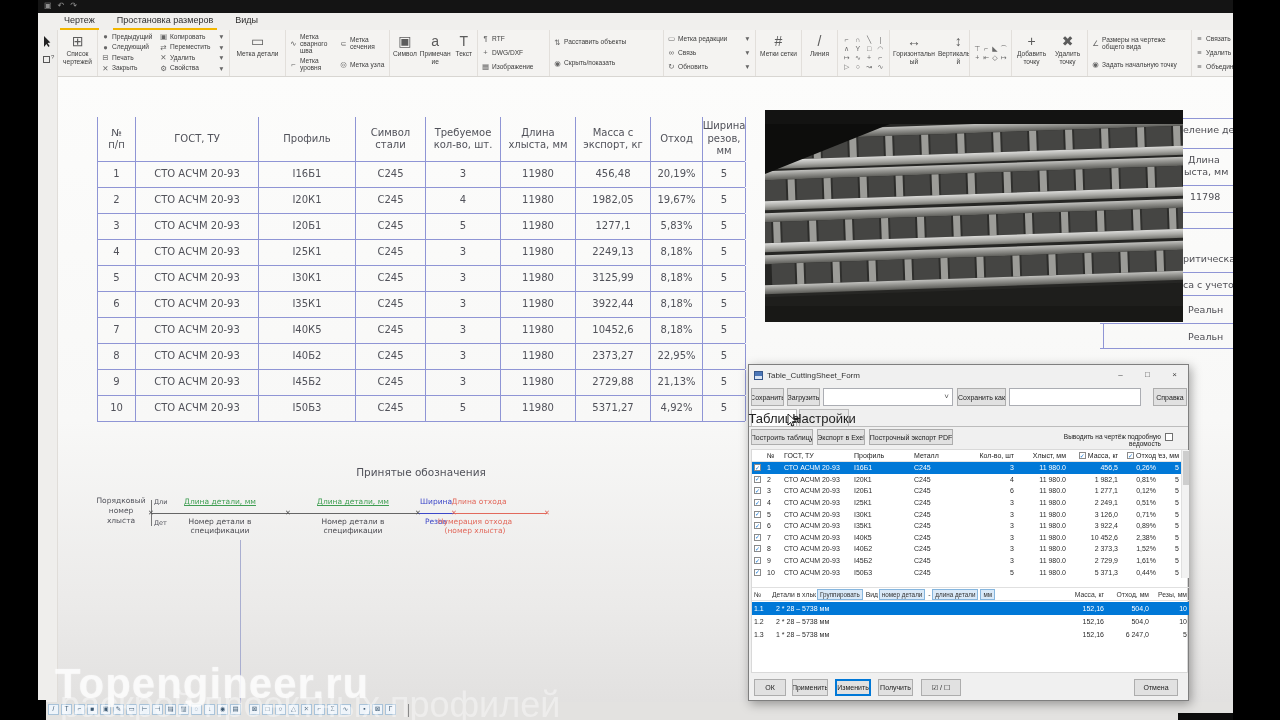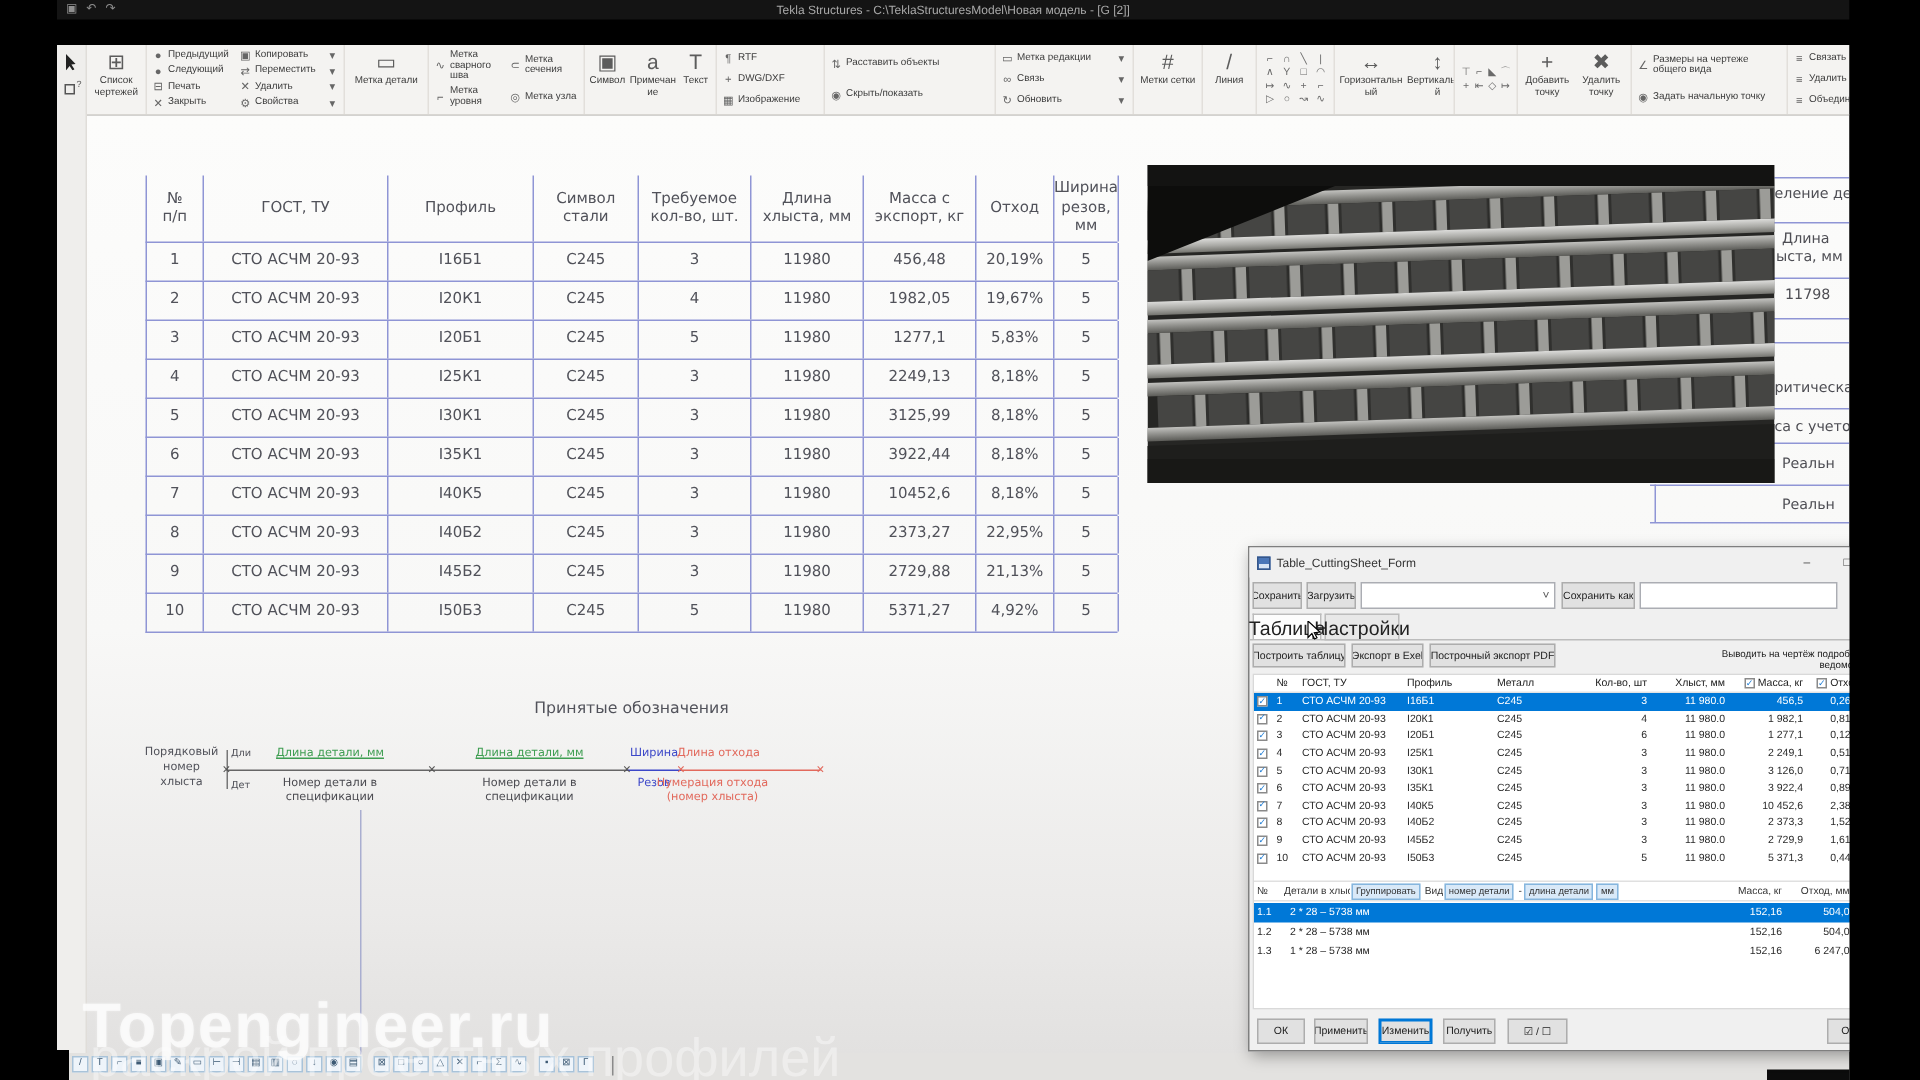--- a/index.html
+++ b/index.html
@@ -105,21 +105,21 @@
   #bottombar { position:absolute; left:38px; top:702px; width:1195px; height:18px; background:#e3e2e0; }
   #bb-groups { position:absolute; left:10px; top:2px; display:flex; gap:8px; }
   .bbgrp { display:flex; gap:2px; }
   .bbtn { width:11px; height:11px; background:#eef4fa; border:1px solid #a9c3d9; font-size:6.5px;
           color:#3d5a74; display:flex; align-items:center; justify-content:center; line-height:1; }
   #bb-div { width:1px; height:13px; background:#8a8a8a; margin-left:4px; }
   #blk-bl { position:absolute; left:38px; top:700px; width:8px; height:20px; background:#000; z-index:20; }
   #blk-br { position:absolute; left:1178px; top:713px; width:55px; height:7px; background:#0c0c0c; z-index:20; }
 
   
-  #dlg { position:absolute; left:832px; top:364px; width:441px; height:337px; z-index:40;
+  #dlg { position:absolute; left:748px; top:364px; width:441px; height:337px; z-index:40;
          background:#f0f0f0; border:1px solid #7f7f7f; box-shadow:2px 3px 10px rgba(0,0,0,.35);
          font-size:7.5px; color:#222; }
   #dlg-title { position:absolute; left:0; top:0; right:0; height:20px; background:#f0f0f0;
                display:flex; align-items:center; padding-left:5px; gap:4px; }
   #dlg-title-ic { width:9px; height:9px; background:#4a76b8; border:1px solid #35568a;
                   box-shadow:inset 0 -3px 0 #d8e4f4; }
   #dlg-title-tx { font-size:8px; color:#333; }
   #dlg-winbtns { position:absolute; right:0; top:0; display:flex; }
   .wbtn { width:27px; height:19px; display:flex; align-items:center; justify-content:center;
           font-size:8px; color:#444; }
@@ -160,23 +160,27 @@
   #d-modify { border:1px solid #0078d7 !important; box-shadow:inset 0 0 0 1px #0078d7; }
   #d-cursor { position:absolute; left:38px; top:49px; z-index:5; }
 </style>
 </head>
 <body>
 
 <div id="app">
 
   <div id="titlebar">
     <div id="tb-icons"><span>▣</span><span>↶</span><span>↷</span></div>
-    <div id="tb-title">Tekla Structures - C:\TeklaStructuresModel\Новая модель - [G  [2]]</div>
   </div>
 
+  <div id="tabsrow">
+    <div class="mtab hl">Чертеж</div>
+    <div class="mtab hl">Простановка размеров</div>
+    <div class="mtab">Виды</div>
+  </div>
 
   <div id="ribbon">
     <div id="ribbon-groups">
         <div class="rgroup" style="width: 40px;">
           <div class="rbig">
             <div class="ricon">⊞</div>
             <div class="rlab">Список
 чертежей</div>
           </div>
         </div>

